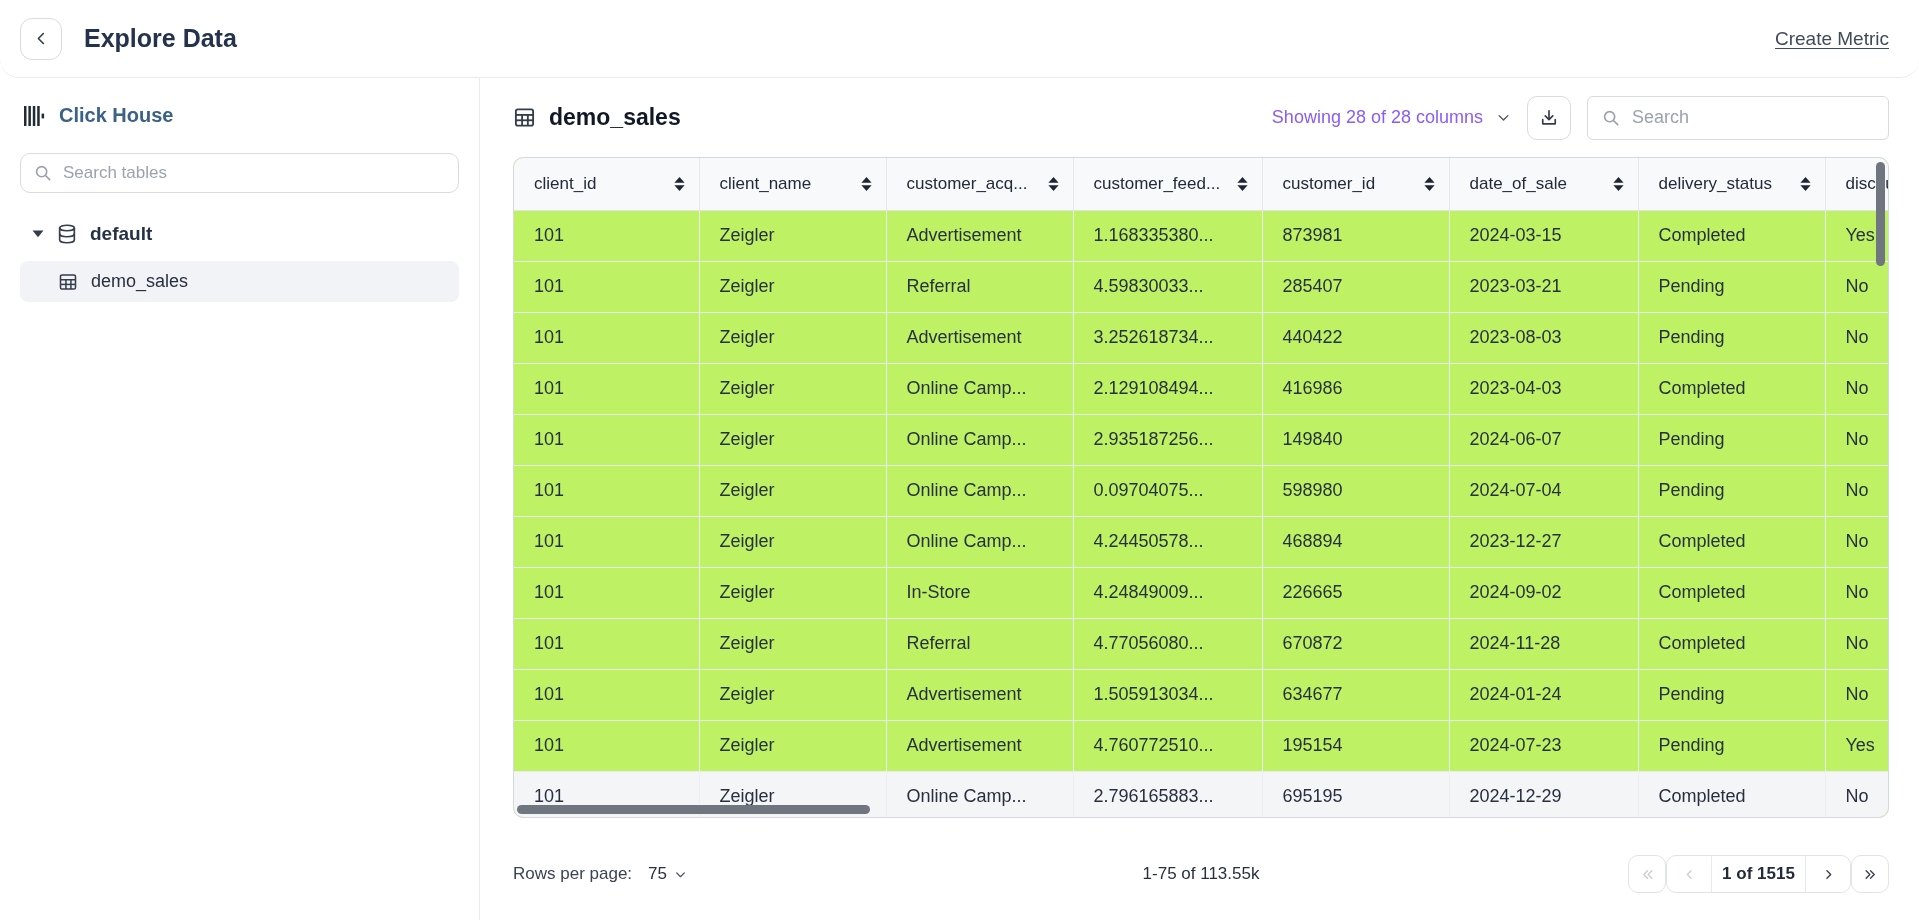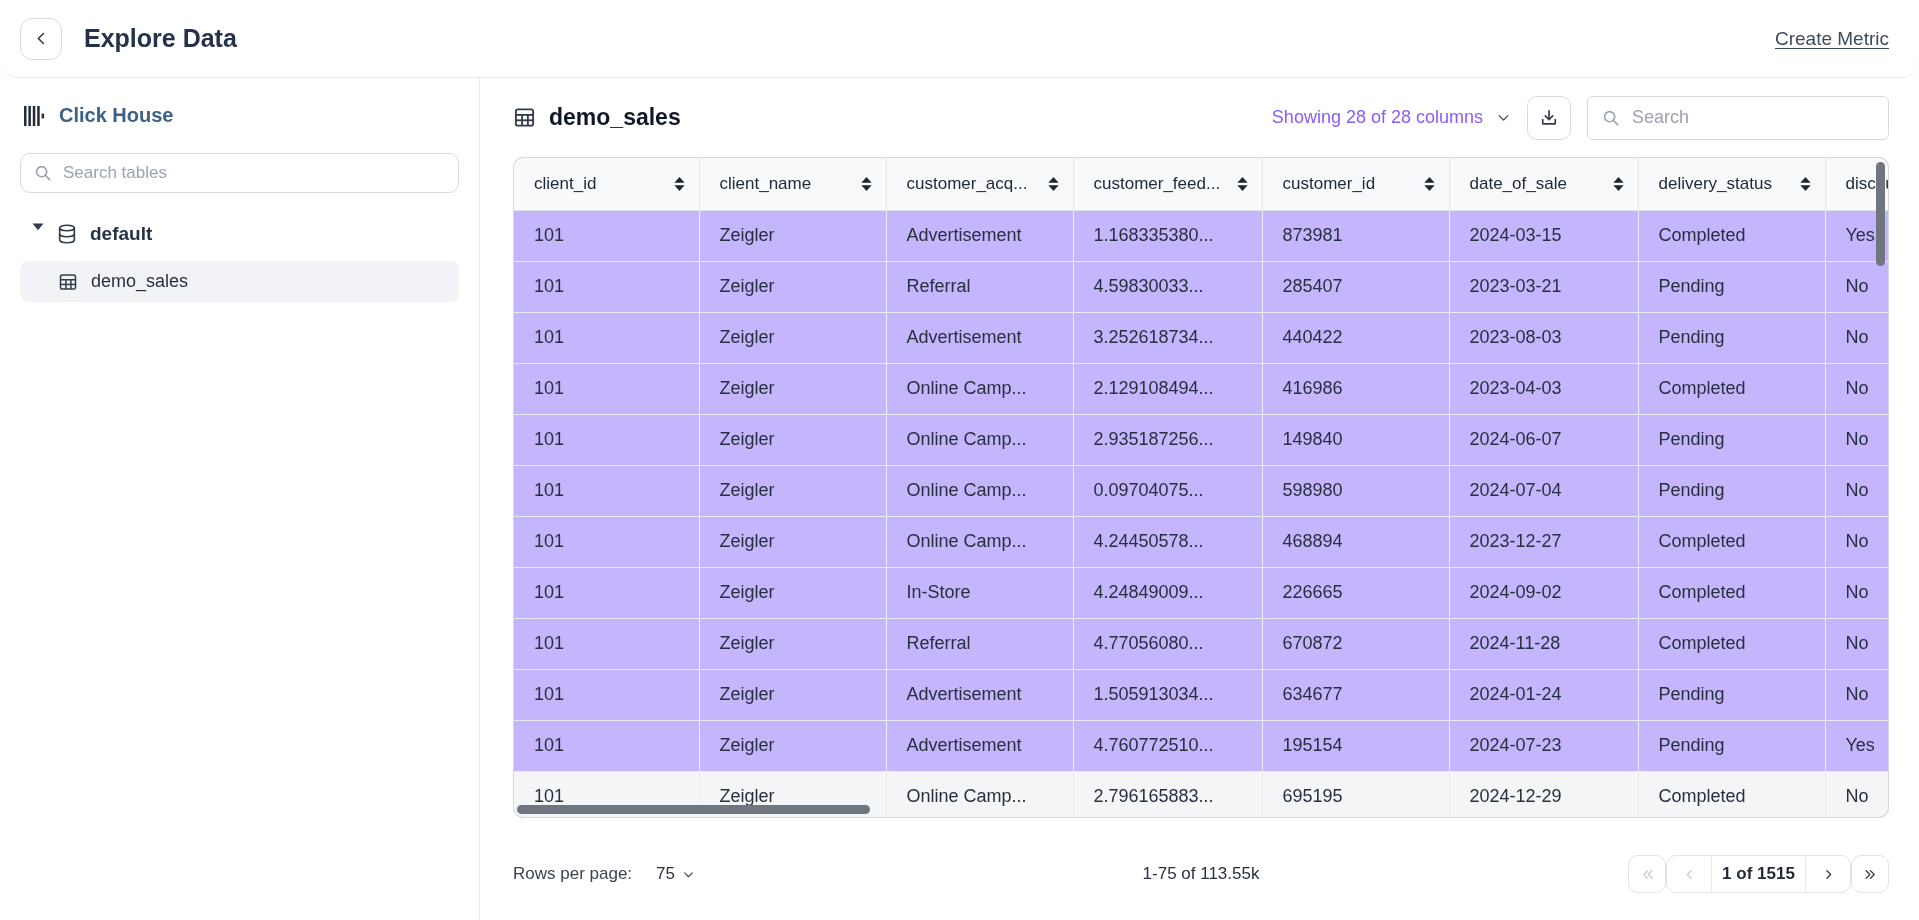--- a/index.html
+++ b/index.html
@@ -22,60 +22,60 @@
 
   
   .source-row { display:flex; align-items:center; gap:13px; margin:0 0 26px 4px; }
   .source-label { font-size:20px; font-weight:700; color:#3a6186; }
   .search-tables { position:relative; margin-bottom:24px; }
   .search-tables input { width:100%; height:40px; border:1px solid #d7dbe0; border-radius:10px;
     padding:0 12px 0 42px; font-size:17px; color:#27303f; outline:none;
     font-family:"Liberation Sans", sans-serif; }
   input::placeholder { color:#9aa3af; }
   .search-tables .mag { position:absolute; left:14px; top:11px; }
-  .tree-db-row { display:flex; gap:12px; padding:6px 0 8px 12px; cursor:pointer; }
+  .tree-db-row { display:flex; align-items:center; gap:12px; padding:6px 0 8px 12px; cursor:pointer; }
   .tree-db-label { font-size:19px; font-weight:700; color:#253243; }
   .tree-table-item { display:flex; align-items:center; gap:13px; height:41px; background:#f1f3f6;
     border-radius:8px; padding-left:38px; margin-top:8px; font-size:18px; color:#27303e; cursor:pointer; }
 
   
   .toolbar { height:79px; display:flex; align-items:center; }
   .table-title-row { display:flex; align-items:center; gap:13px; }
   .table-title { font-size:23px; font-weight:700; color:#101828; }
   .toolbar-right { margin-left:auto; display:flex; align-items:center; gap:16px; }
   .columns-summary { display:flex; align-items:center; gap:13px; font-size:18px; color:#8b5cf6; cursor:pointer; }
   .icon-btn { width:44px; height:44px; border:1px solid #d7dbe0; border-radius:10px; background:#fff;
     display:flex; align-items:center; justify-content:center; cursor:pointer; }
   .table-search { position:relative; width:302px; }
   .table-search input { width:100%; height:44px; border:1px solid #d7dbe0; border-radius:6px;
     padding:0 12px 0 44px; font-size:18px; color:#27303f; outline:none;
     font-family:"Liberation Sans", sans-serif; }
   .table-search .mag { position:absolute; left:15px; top:13px; }
 
   
   .table-card { position:relative; width:1376px; height:661px; border:1px solid #d4d9df;
-    border-radius:10px; overflow:hidden; background:#c4b5fd; }
+    border-radius:10px; overflow:hidden; background:#bef264; }
   table { border-collapse:collapse; table-layout:fixed; width:1461px; }
   th { height:52px; background:#f7f9fb; border-bottom:1px solid #e0e4e9; border-right:1px solid #e4e7eb;
     padding:0 14px 0 20px; font-size:17px; font-weight:500; color:#222b3a; text-align:left; cursor:pointer; }
   th:last-child { border-right:none; }
   .th-inner { display:flex; align-items:center; justify-content:space-between; }
   .sort-icon path { fill:#1e2633; }
   td { height:51px; border-bottom:1px solid #e8ebef; border-right:1px solid #eceef2;
     padding-left:20px; font-size:18px; color:#27303f; white-space:nowrap; overflow:hidden; }
   td:last-child { border-right:none; }
   tr.last-row td { background:#f3f5f7; }
   .h-scrollbar { position:absolute; left:3px; bottom:3px; width:353px; height:9px;
     border-radius:5px; background:#70767f; cursor:pointer; }
   .v-scrollbar { position:absolute; right:3px; top:4px; width:9px; height:104px;
     border-radius:5px; background:#70767f; cursor:pointer; }
 
   
   .main-footer { margin-top:36px; height:40px; display:flex; align-items:center; position:relative; }
-  .rpp { display:flex; align-items:center; gap:24px; font-size:17px; color:#3b4454; }
+  .rpp { display:flex; align-items:center; gap:16px; font-size:17px; color:#3b4454; }
   .rpp-value { display:flex; align-items:center; gap:7px; cursor:pointer; color:#27303f; }
   .range-text { position:absolute; left:50%; transform:translateX(-50%); font-size:17px; color:#27303f; }
   .pagination { margin-left:auto; display:flex; align-items:center; gap:0; }
   .pg-btn { width:38px; height:38px; border:1px solid #e0e3e8; border-radius:10px; background:#fff;
     display:flex; align-items:center; justify-content:center; cursor:pointer; }
   .pg-group { display:flex; align-items:stretch; border:1px solid #e0e3e8; border-radius:10px;
     background:#fff; height:38px; overflow:hidden; }
   .pg-seg { width:44px; display:flex; align-items:center; justify-content:center; cursor:pointer; }
   .pg-indicator { width:95px; display:flex; align-items:center; justify-content:center;
     font-size:17px; font-weight:600; color:#222b3a; border-left:1px solid #e6e9ed;

